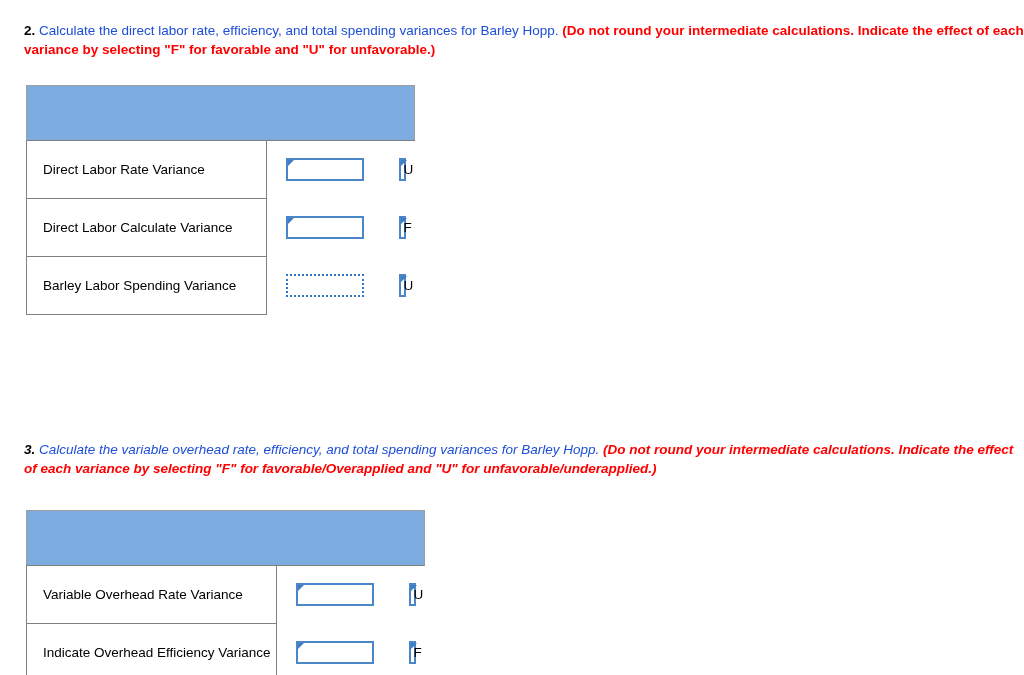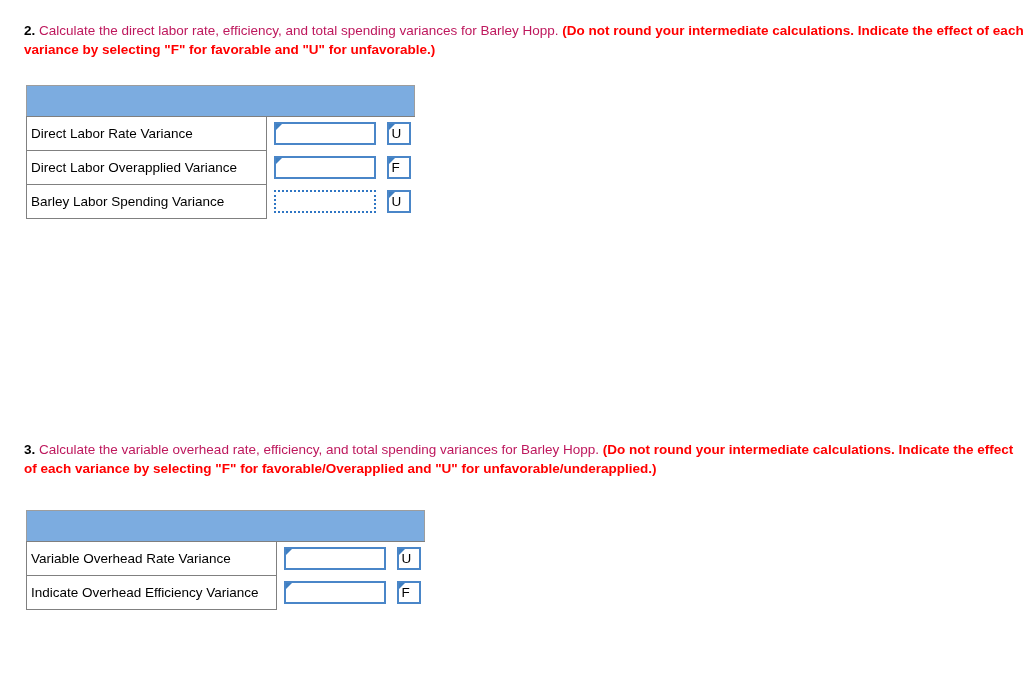--- a/index.html
+++ b/index.html
@@ -23,39 +23,39 @@
     font-size: 13.5px;
     line-height: 18.5px;
     font-weight: bold;
   }
   .q-num {
     font-weight: bold;
     color: #000;
   }
   .q-body {
     font-weight: normal;
-    color: #be185d;
+    color: #1d4ed8;
   }
   .q-red {
     font-weight: bold;
     color: #ff0000;
   }
 
   #question-2 { top: 22px; width: 1000px; }
-  #question-3 { top: 441px; width: 996px; }
+  #question-3 { top: 441px; width: 996px; font-style: italic; }
 
   
   .variance-table {
     position: absolute;
     border-collapse: collapse;
     table-layout: fixed;
     background: #ffffff;
   }
   .variance-table td {
-    padding: 4px;
+    padding: 16px;
     vertical-align: middle;
   }
 
   
   .vt-header-cell {
     background: #7cace0;
     height: 22px;
     border: 1px solid #9d9d9d;
     border-bottom: 1px solid #7f7f7f;
   }
@@ -153,21 +153,21 @@
             <span class="corner-marker"></span>
           </div>
       </td>
       <td class="spacer-cell"></td>
       <td class="fu-cell">
         <div class="fu-box">U<span class="corner-marker"></span></div>
       </td>
     </tr>
 
     <tr>
-      <td class="vt-label">Direct Labor Overapplied Variance</td>
+      <td class="vt-label">Direct Labor Calculate Variance</td>
       <td class="spacer-cell"></td>
       <td class="vt-input-cell">
         <div class="answer-box">
             <span class="corner-marker"></span>
           </div>
       </td>
       <td class="spacer-cell"></td>
       <td class="fu-cell">
         <div class="fu-box">F<span class="corner-marker"></span></div>
       </td>

